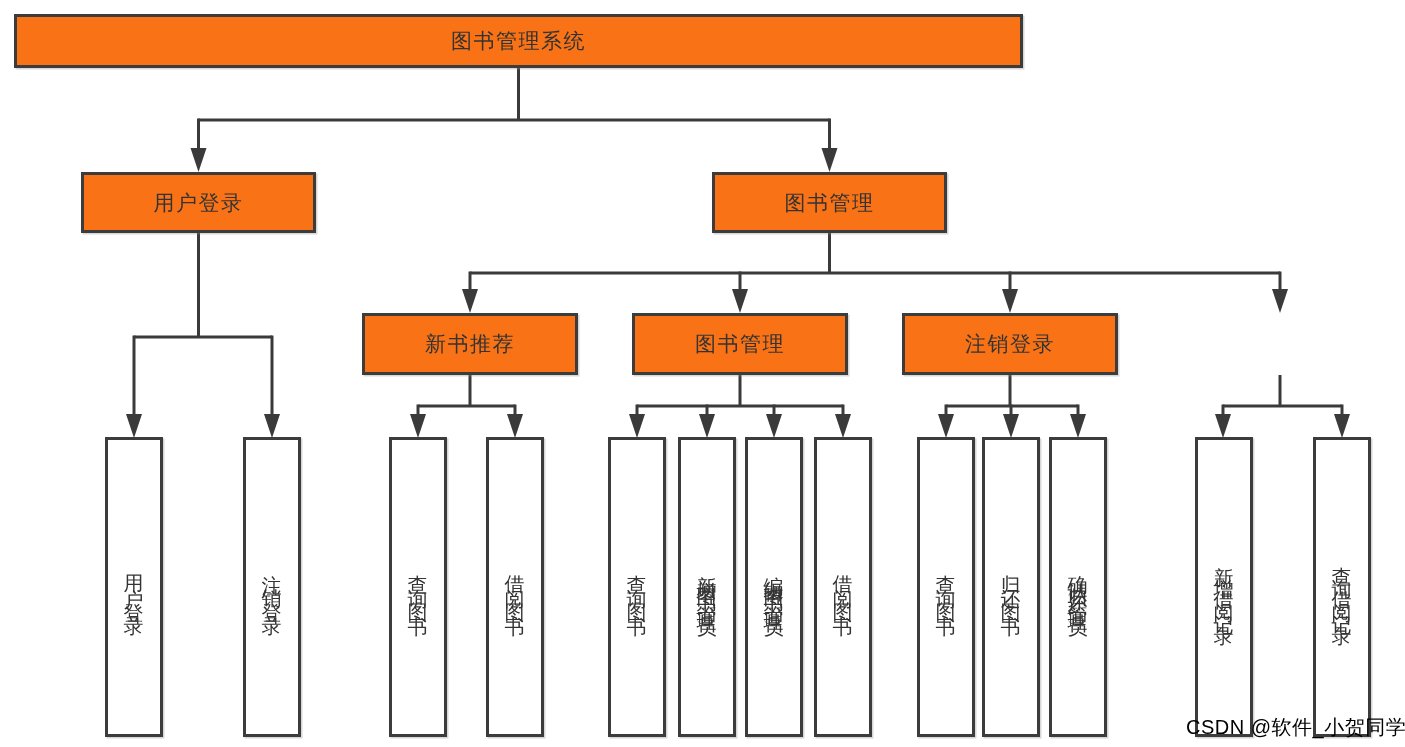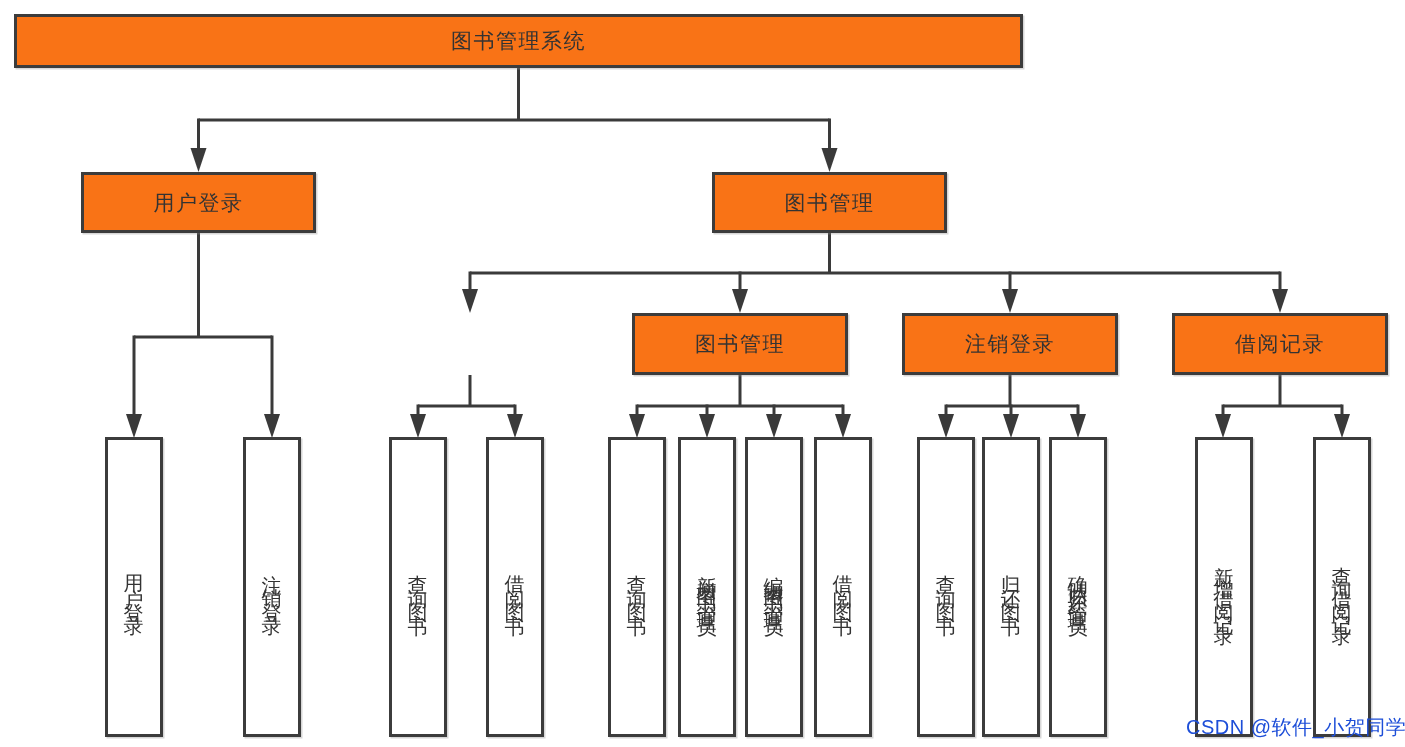--- a/index.html
+++ b/index.html
@@ -61,21 +61,21 @@
     white-space: nowrap;
   }
   .ls-4  .vlabel { letter-spacing: 14px; }
   .ls-6  .vlabel { letter-spacing: 12px; }
   .ls-10 .vlabel { letter-spacing: 6px; }
   .watermark {
     position: absolute;
     left: 1186px;
     top: 714px;
     font-size: 20px;
-    color: #1d4ed8;
+    color: #000000;
     letter-spacing: 0.5px;
     z-index: 10;
     white-space: nowrap;
   }
 </style>
 </head>
 <body>
 
 <div class="canvas">
 
@@ -173,29 +173,29 @@
     <span class="hlabel">图书管理系统</span>
   </div>
 
   <div class="node node-l2" style="left:81px">
     <span class="hlabel">用户登录</span>
   </div>
   <div class="node node-l2" style="left:712px">
     <span class="hlabel">图书管理</span>
   </div>
 
+  <div class="node node-l3" style="left:362px">
+    <span class="hlabel">新书推荐</span>
+  </div>
   <div class="node node-l3" style="left:632px">
     <span class="hlabel">图书管理</span>
   </div>
   <div class="node node-l3" style="left:902px">
     <span class="hlabel">注销登录</span>
   </div>
-  <div class="node node-l3" style="left:1172px">
-    <span class="hlabel">借阅记录</span>
-  </div>
 
   <div class="leaf ls-4" style="left:105px">
     <span class="vlabel">用户登录</span>
   </div>
   <div class="leaf ls-4" style="left:243px">
     <span class="vlabel">注销登录</span>
   </div>
   <div class="leaf ls-4" style="left:389px">
     <span class="vlabel">查询图书</span>
   </div>

